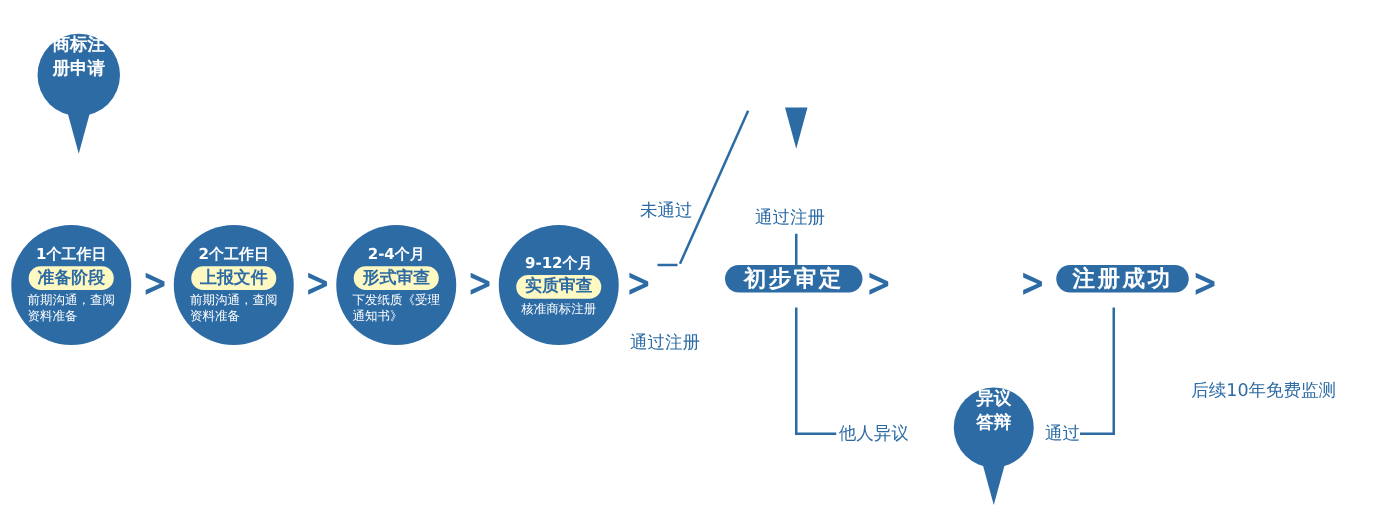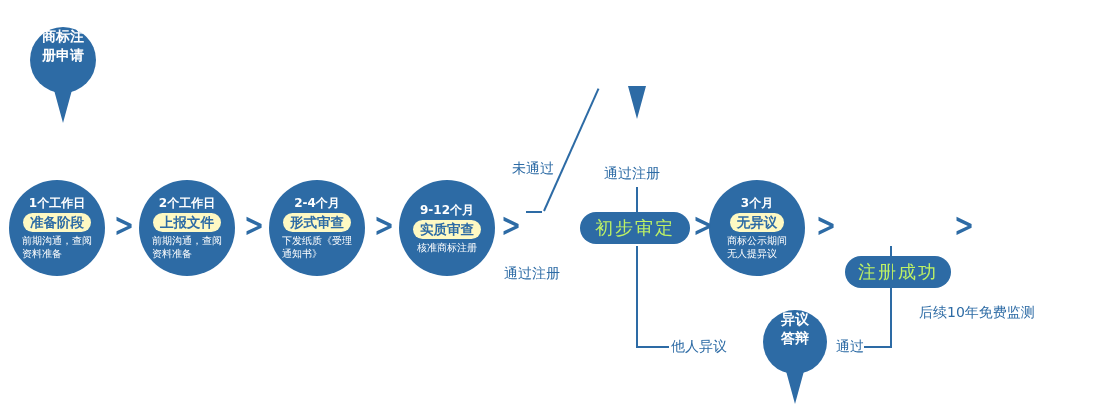--- a/index.html
+++ b/index.html
@@ -24,22 +24,22 @@
   .titlepill {
     background:#fef9c3; color:var(--blue); border-radius:10px; font-size:13.5px; font-weight:bold;
     line-height:19px; padding:0 7px; margin:3px 0 2px; white-space:nowrap;
   }
   .desc { font-size:10px; line-height:13px; }
   .chev {
     position:absolute; color:var(--blue); font-size:24px; font-weight:bold; line-height:24px;
     transform:scaleY(1.3); user-select:none;
   }
   .flow-pill {
-    position:absolute; height:32px; border-radius:16px; background:var(--blue); color:#bef264;
-    font-size:18px; font-weight:normal; letter-spacing:2px;
+    position:absolute; height:22px; border-radius:16px; background:var(--blue); color:#ffffff;
+    font-size:18px; font-weight:bold; letter-spacing:2px;
     display:flex; align-items:center; justify-content:center;
   }
   .lbl { position:absolute; color:var(--blue); font-size:14px; white-space:nowrap; }
   .ln { position:absolute; background:var(--blue); }
 </style>
 </head>
 <body>
 
 <div class="canvas">
 
@@ -86,47 +86,39 @@
 
   <div class="step" style="left:399px; top:180px;">
     <div class="dur">9-12个月</div>
     <div class="titlepill">实质审查</div>
     <div class="desc">
       <div>核准商标注册</div>
       <div></div>
     </div>
   </div>
 
-  <div class="step" style="left:709px; top:180px;">
-    <div class="dur">3个月</div>
-    <div class="titlepill">无异议</div>
-    <div class="desc">
-      <div>商标公示期间</div>
-      <div>无人提异议</div>
-    </div>
-  </div>
 
 
   <div class="flow-pill" style="left:580px; top:212px; width:110px;">初步审定</div>
-  <div class="flow-pill" style="left:845px; top:212px; width:106px;margin-top:44px;">注册成功</div>
+  <div class="flow-pill" style="left:845px; top:212px; width:106px;">注册成功</div>
 
   <div class="chev" style="left:114px; top:214px;">&gt;</div>
   <div class="chev" style="left:244px; top:214px;">&gt;</div>
   <div class="chev" style="left:374px; top:214px;">&gt;</div>
   <div class="chev" style="left:501px; top:214px;">&gt;</div>
   <div class="chev" style="left:693px; top:214px;">&gt;</div>
   <div class="chev" style="left:816px; top:214px;">&gt;</div>
   <div class="chev" style="left:954px; top:214px;">&gt;</div>
 
   <div class="lbl" style="left:512px; top:160px;">未通过</div>
   <div class="lbl" style="left:504px; top:265px;">通过注册</div>
   <div class="lbl" style="left:604px; top:165px;">通过注册</div>
   <div class="lbl" style="left:671px; top:338px;">他人异议</div>
   <div class="lbl" style="left:836px; top:338px;">通过</div>
-  <div class="lbl" style="left:919px; top:304px;">后续10年免费监测</div>
+  <div class="lbl" style="left:953px; top:304px;">后续10年免费监测</div>
 
   <div class="ln" style="left:526px; top:211px; width:16px; height:2px;"></div>
   <div class="ln" style="left:544px; top:210px; width:134px; height:2px; transform-origin:0 50%; transform:rotate(-66deg);"></div>
   <div class="ln" style="left:636px; top:187px; width:2px; height:25px;"></div>
   <div class="ln" style="left:636px; top:246px; width:2px; height:101px;"></div>
   <div class="ln" style="left:636px; top:346px; width:33px; height:2px;"></div>
   <div class="ln" style="left:864px; top:346px; width:28px; height:2px;"></div>
   <div class="ln" style="left:890px; top:246px; width:2px; height:102px;"></div>
 
 </div>

